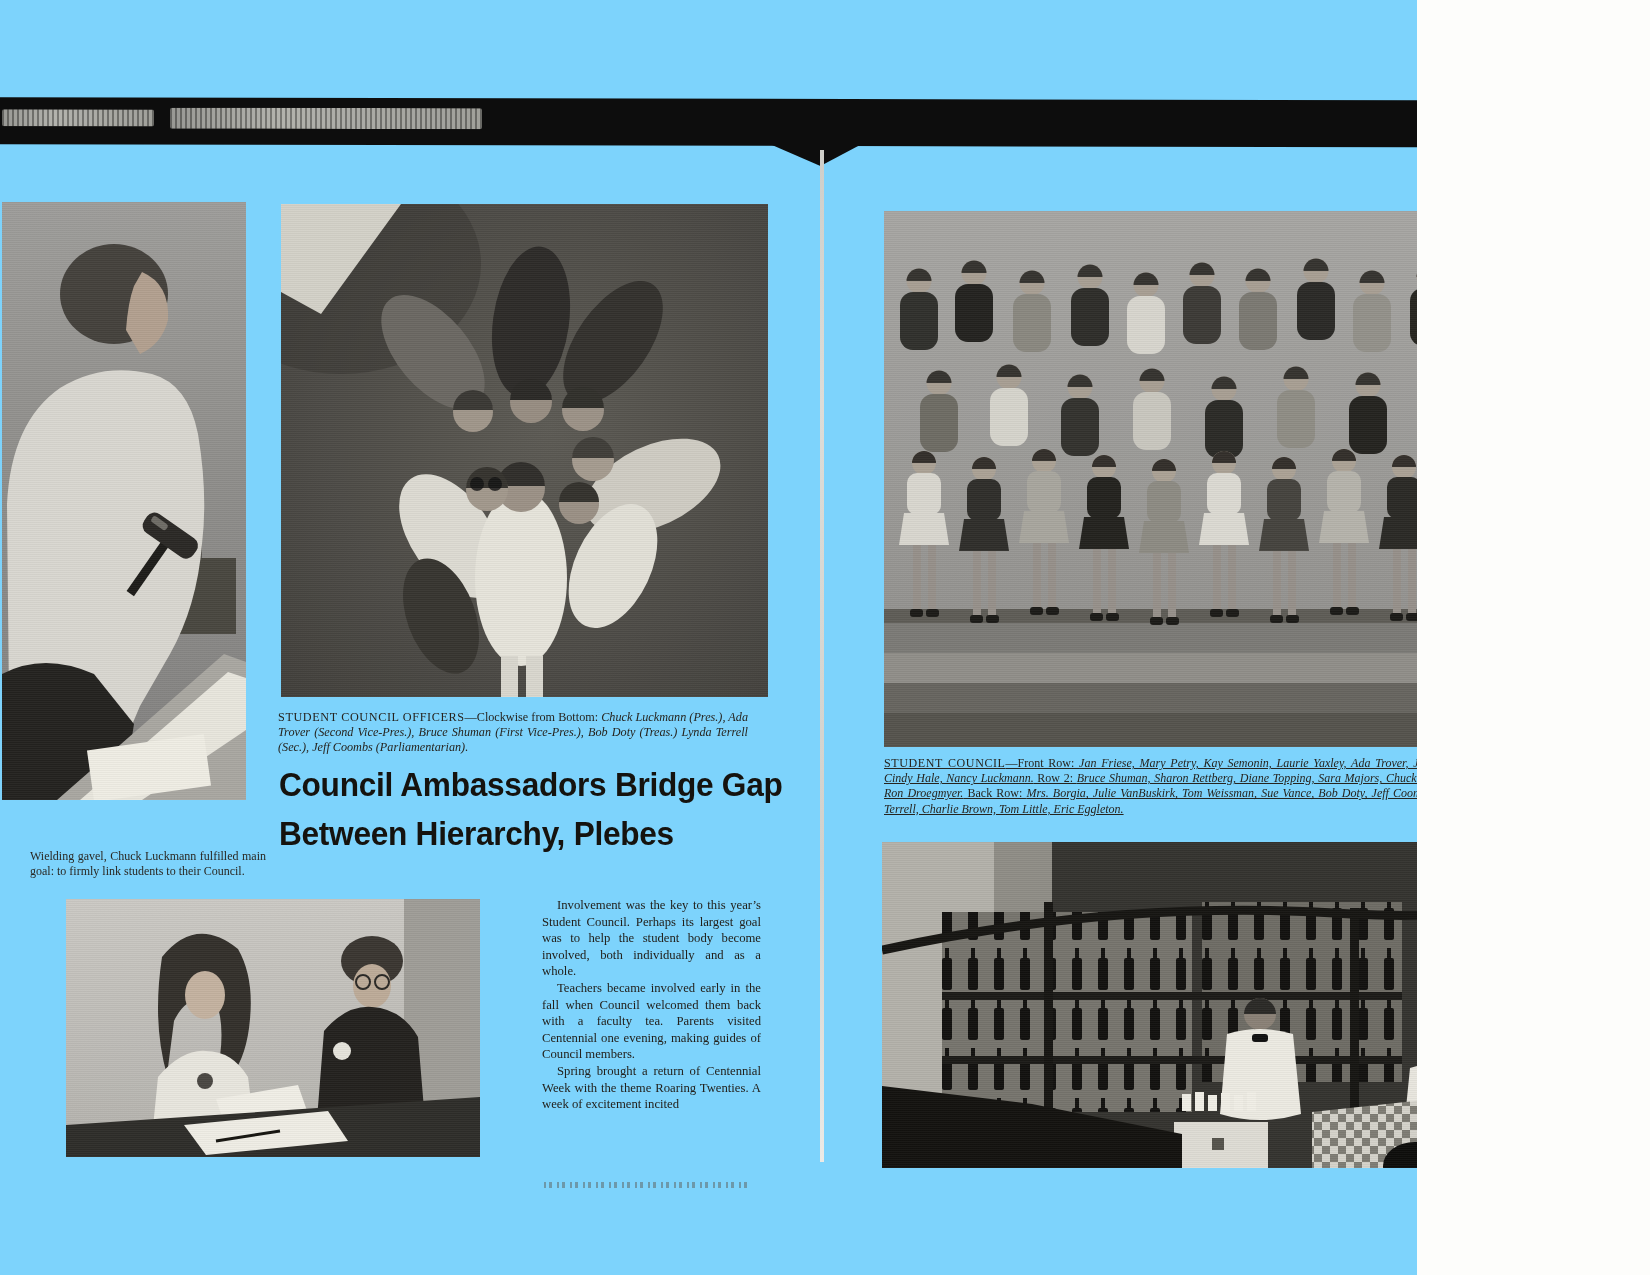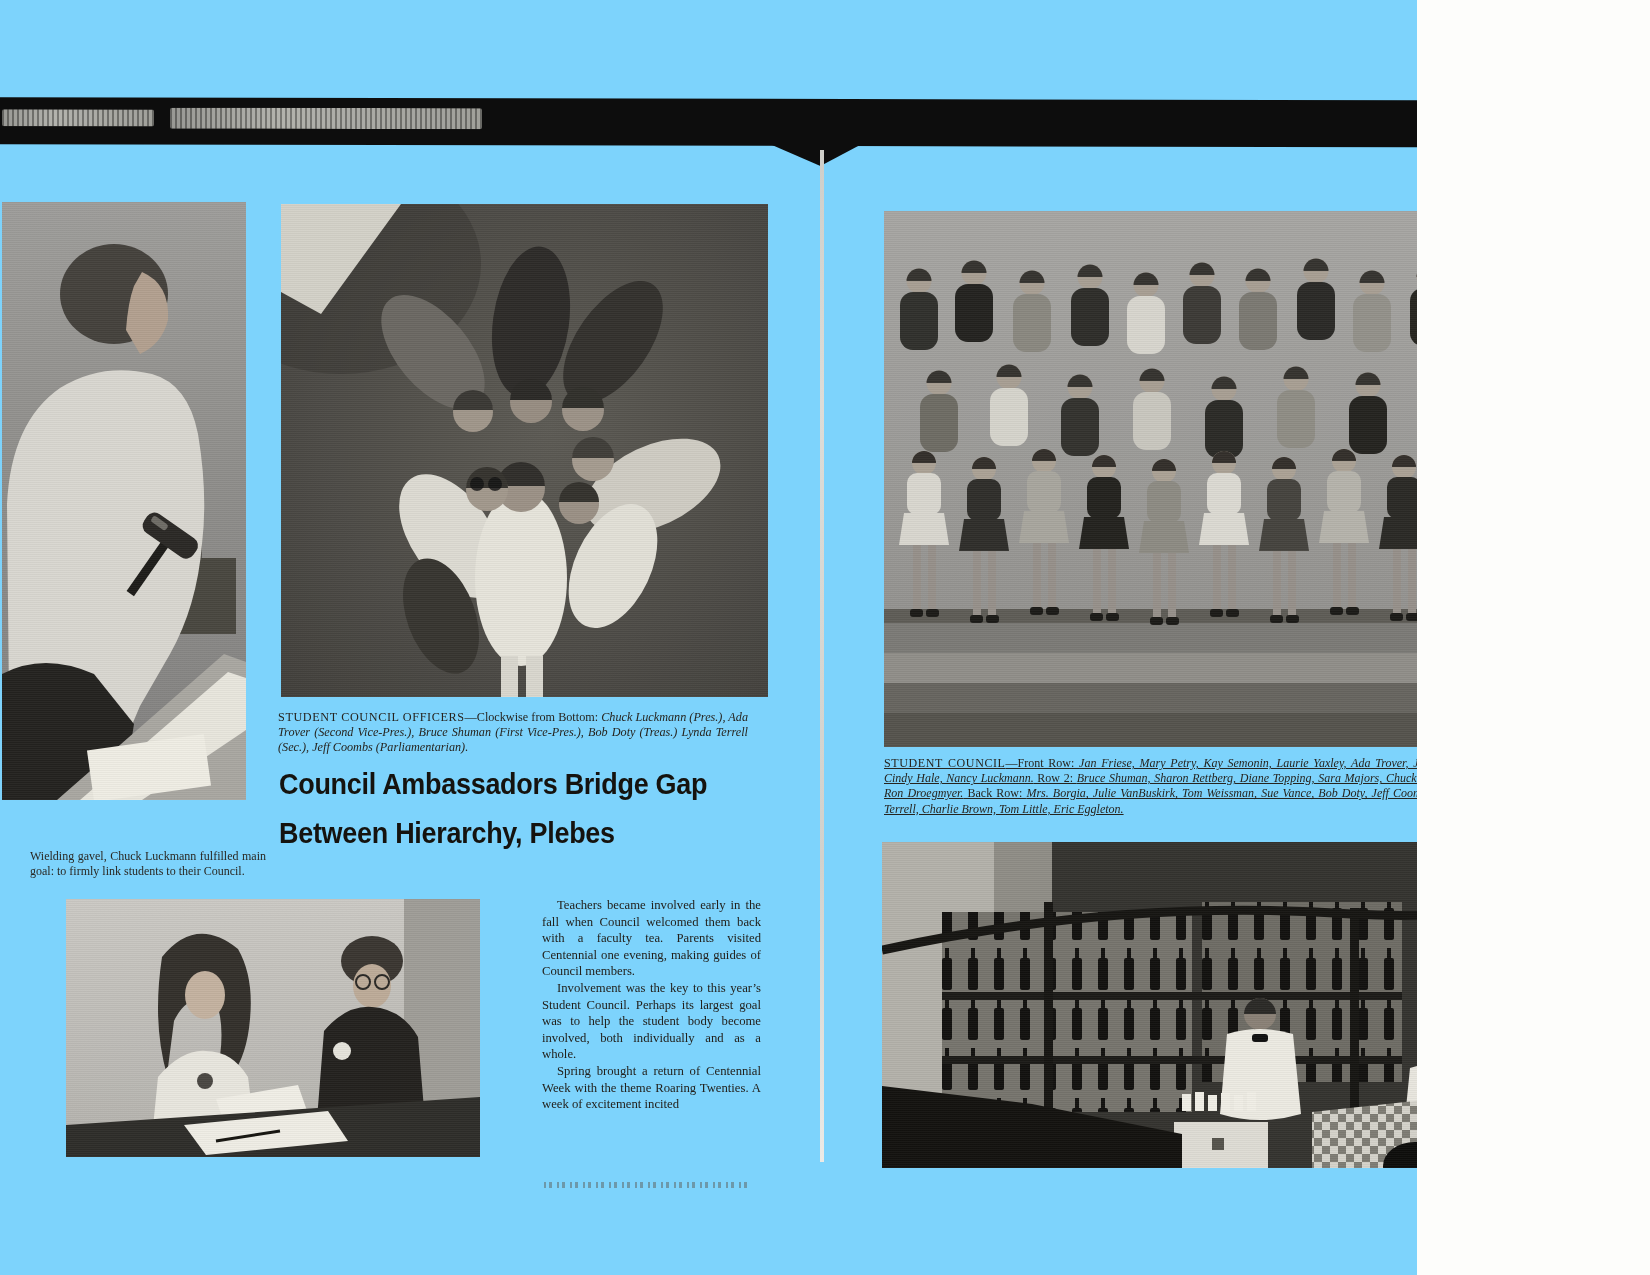--- a/index.html
+++ b/index.html
@@ -32,21 +32,21 @@
   .ph-bar{left:882px;top:842px;width:730px;height:326px;}
 
   
   .caption{position:absolute;text-align:justify;color:#26241f;}
   .caption .lead{letter-spacing:.6px;}
   .caption .it{font-style:italic;}
   .cap-officers{left:278px;top:710px;width:470px;font-size:12.2px;line-height:14.8px;}
   .cap-council{left:884px;top:756px;width:729px;font-size:12px;line-height:15.2px;text-decoration:underline;}
 
   .headline{position:absolute;left:279px;top:760px;font-family:"Liberation Sans",sans-serif;
-            font-weight:700;font-size:29px;color:#15130f;letter-spacing:-.3px;}
+            font-weight:700;font-size:34px;color:#15130f;letter-spacing:-.3px;}
   .headline .hl{display:block;transform:scaleX(.93);transform-origin:left;
                 line-height:49px;white-space:nowrap;}
 
   .cap-gavel{position:absolute;left:30px;top:849px;width:236px;
              font-size:12px;line-height:14.6px;text-align:justify;color:#2a2823;}
 
   .body-col{position:absolute;left:542px;top:897px;width:219px;height:283px;overflow:hidden;
             font-size:12.7px;line-height:16.6px;text-align:justify;color:#23211c;}
   .body-col p{margin:0;text-indent:15px;}
   .clip-line{position:absolute;left:544px;top:1182px;width:206px;height:6px;opacity:.5;
@@ -176,22 +176,22 @@
         <circle cx="276" cy="152" r="9" fill="#e6e4dc"></circle>
       </g>
       <polygon points="150,200 232,186 246,226 164,242" fill="#f0eee6"></polygon>
       <polygon points="0,226 414,198 414,258 0,258" fill="#2e2d29"></polygon>
       <polygon points="118,226 262,212 282,242 140,256" fill="#efede5"></polygon>
       <line x1="150" y1="242" x2="214" y2="232" stroke="#15140f" stroke-width="3"></line>
     </svg>
   </figure>
 
   <div class="body-col">
+      <p>Involvement was the key to this year’s Student Council. Perhaps its largest goal was to help the student body become involved, both individually and as a whole.</p>
       <p>Teachers became involved early in the fall when Council welcomed them back with a faculty tea. Parents visited Centennial one evening, making guides of Council members.</p>
-      <p>Involvement was the key to this year’s Student Council. Perhaps its largest goal was to help the student body become involved, both individually and as a whole.</p>
       <p>Spring brought a return of Centennial Week with the theme Roaring Twenties. A week of excitement incited</p>
     </div>
   <div class="clip-line"></div>
 
   <figure class="photo ph-group" style="margin:0">
     <svg viewBox="0 0 728 536" preserveAspectRatio="none">
       <defs>
         <linearGradient id="ggym" x1="0" y1="0" x2="0" y2="1">
           <stop offset="0" stop-color="#a7a6a3"></stop>
             <stop offset=".6" stop-color="#989794"></stop>

